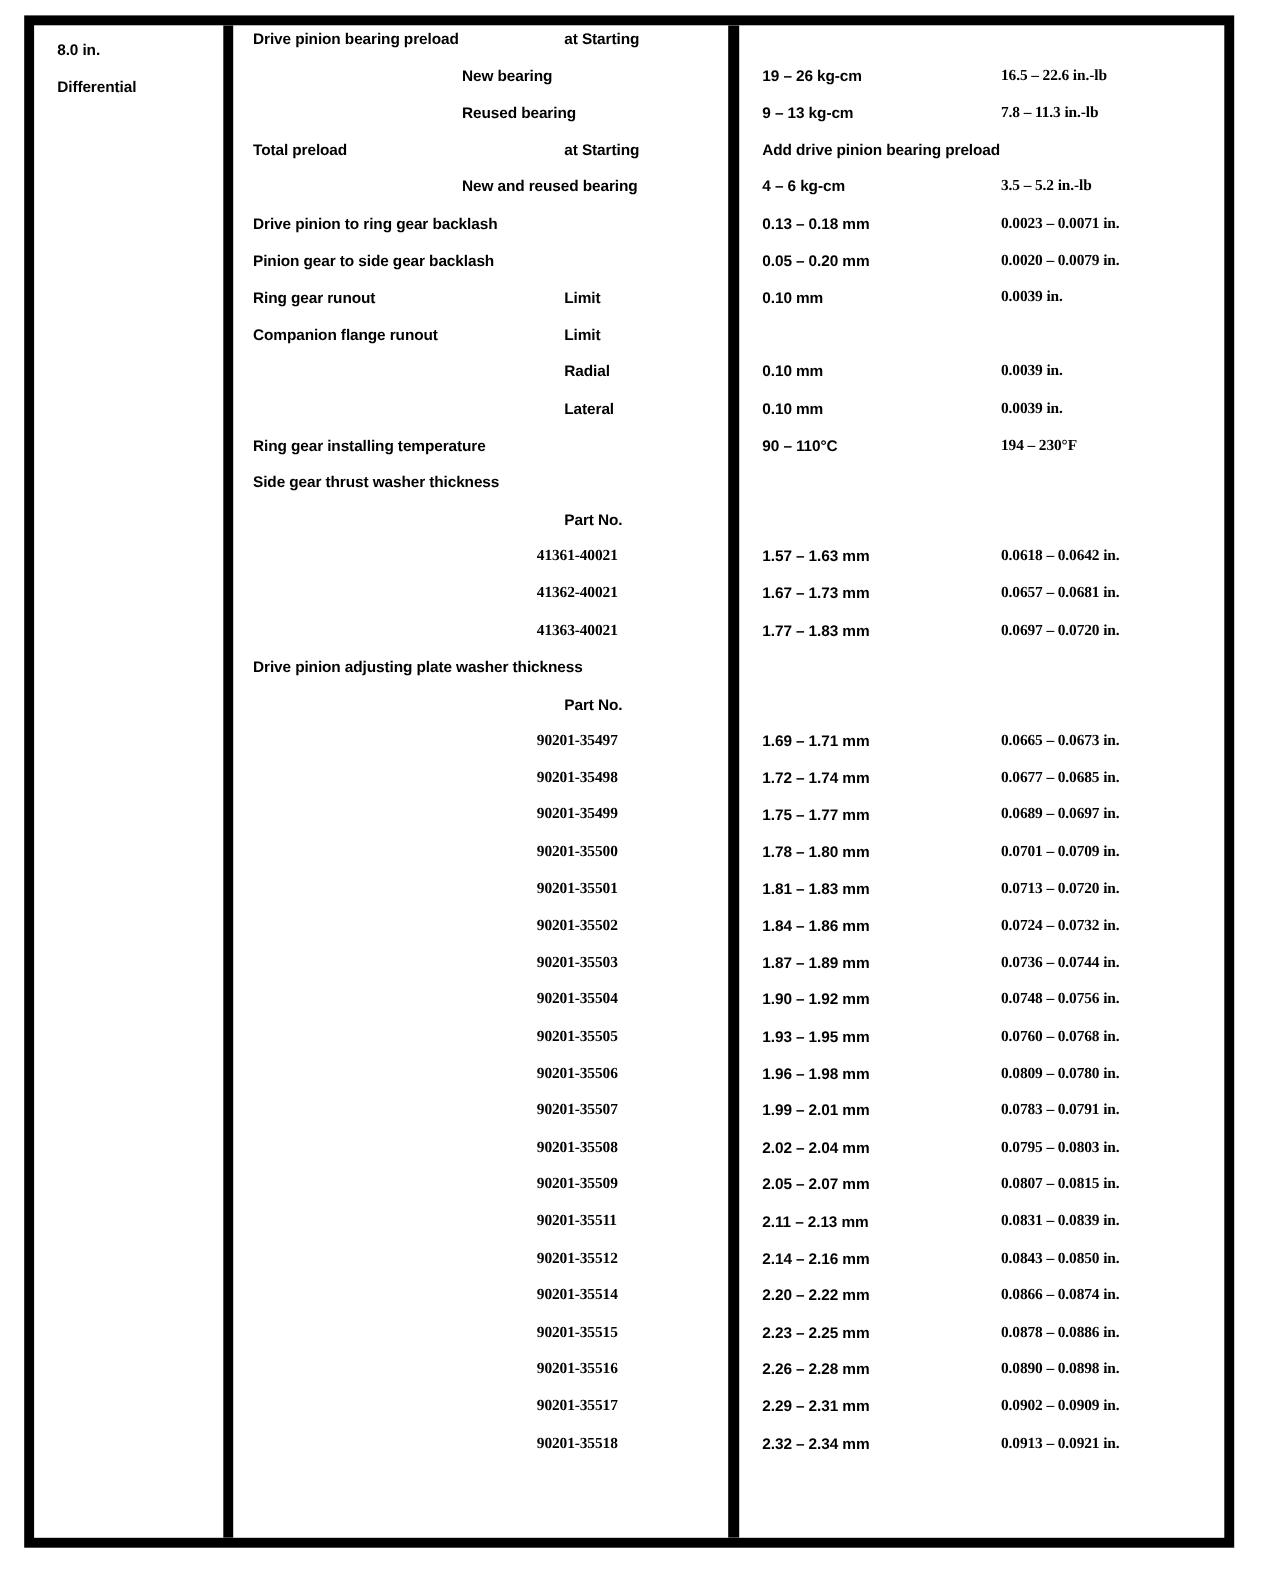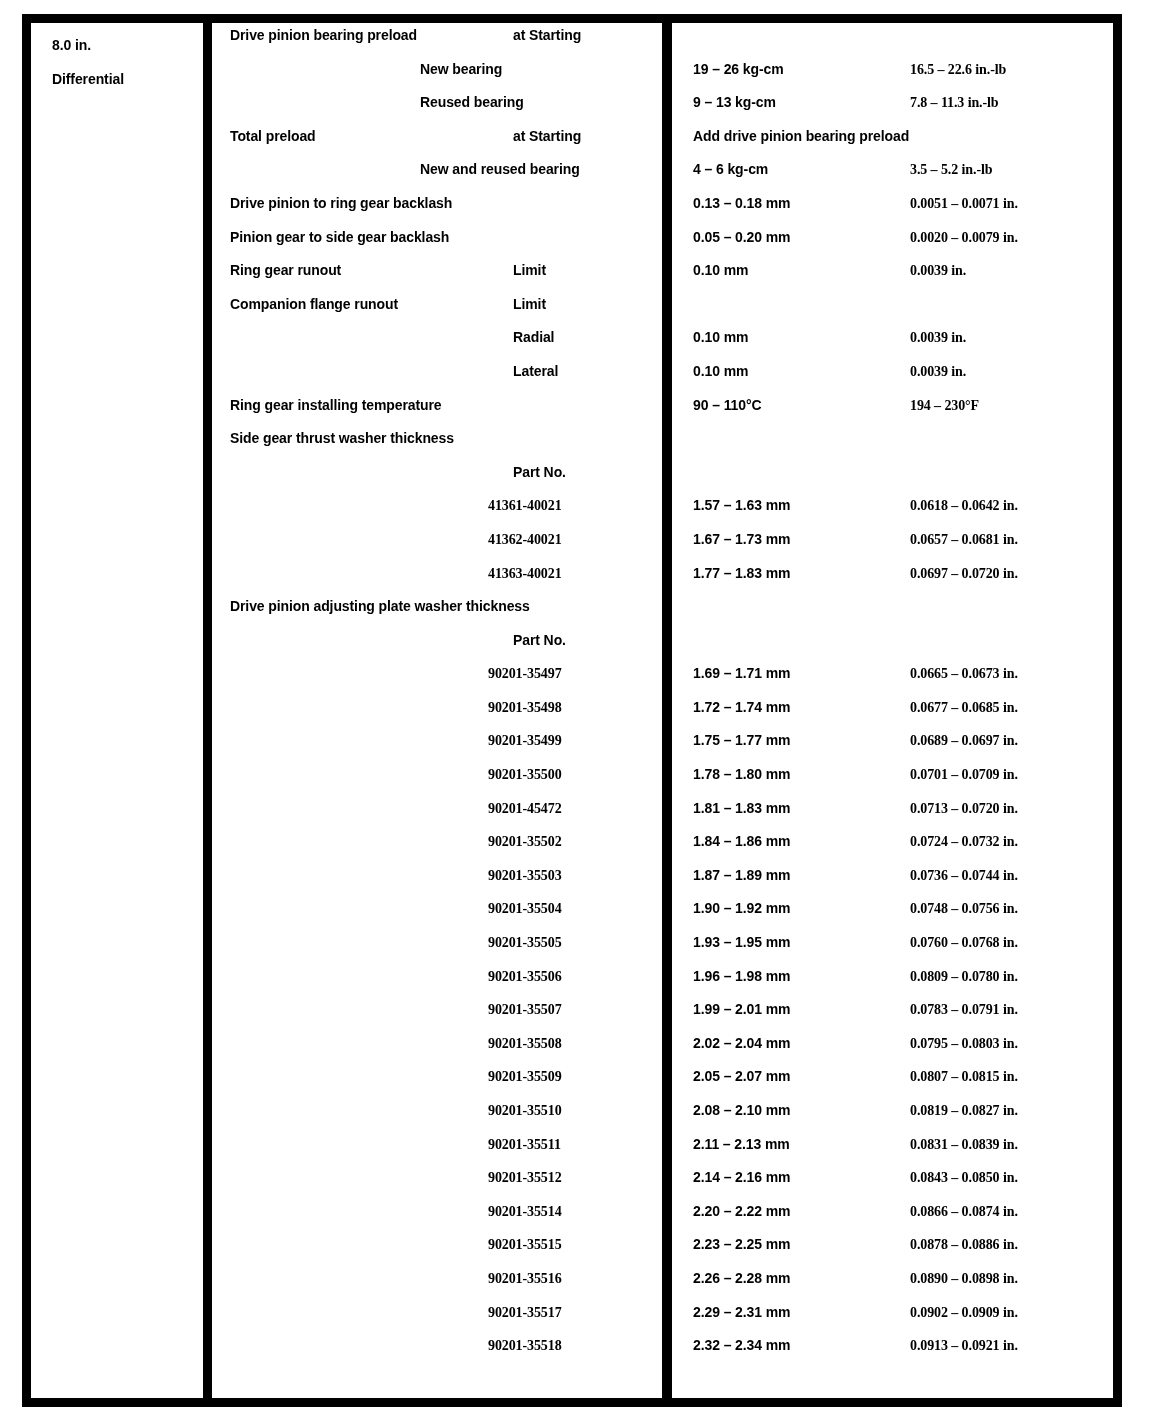--- a/index.html
+++ b/index.html
@@ -64,21 +64,21 @@
             <span class="cell m">Add drive pinion bearing preload</span>
           </div>
           <div class="row">
             <span class="cell b">New and reused bearing</span>
             <span class="cell m">4 – 6 kg-cm</span>
             <span class="cell e">3.5 – 5.2 in.-lb</span>
           </div>
           <div class="row">
             <span class="cell l">Drive pinion to ring gear backlash</span>
             <span class="cell m">0.13 – 0.18 mm</span>
-            <span class="cell e">0.0051 – 0.0071 in.</span>
+            <span class="cell e">0.0023 – 0.0071 in.</span>
           </div>
           <div class="row">
             <span class="cell l">Pinion gear to side gear backlash</span>
             <span class="cell m">0.05 – 0.20 mm</span>
             <span class="cell e">0.0020 – 0.0079 in.</span>
           </div>
           <div class="row">
             <span class="cell l">Ring gear runout</span>
             <span class="cell c">Limit</span>
             <span class="cell m">0.10 mm</span>
@@ -144,21 +144,21 @@
             <span class="cell p">90201-35499</span>
             <span class="cell m">1.75 – 1.77 mm</span>
             <span class="cell e">0.0689 – 0.0697 in.</span>
           </div>
           <div class="row">
             <span class="cell p">90201-35500</span>
             <span class="cell m">1.78 – 1.80 mm</span>
             <span class="cell e">0.0701 – 0.0709 in.</span>
           </div>
           <div class="row">
-            <span class="cell p">90201-45472</span>
+            <span class="cell p">90201-35501</span>
             <span class="cell m">1.81 – 1.83 mm</span>
             <span class="cell e">0.0713 – 0.0720 in.</span>
           </div>
           <div class="row">
             <span class="cell p">90201-35502</span>
             <span class="cell m">1.84 – 1.86 mm</span>
             <span class="cell e">0.0724 – 0.0732 in.</span>
           </div>
           <div class="row">
             <span class="cell p">90201-35503</span>
@@ -187,25 +187,20 @@
           </div>
           <div class="row">
             <span class="cell p">90201-35508</span>
             <span class="cell m">2.02 – 2.04 mm</span>
             <span class="cell e">0.0795 – 0.0803 in.</span>
           </div>
           <div class="row">
             <span class="cell p">90201-35509</span>
             <span class="cell m">2.05 – 2.07 mm</span>
             <span class="cell e">0.0807 – 0.0815 in.</span>
-          </div>
-          <div class="row">
-            <span class="cell p">90201-35510</span>
-            <span class="cell m">2.08 – 2.10 mm</span>
-            <span class="cell e">0.0819 – 0.0827 in.</span>
           </div>
           <div class="row">
             <span class="cell p">90201-35511</span>
             <span class="cell m">2.11 – 2.13 mm</span>
             <span class="cell e">0.0831 – 0.0839 in.</span>
           </div>
           <div class="row">
             <span class="cell p">90201-35512</span>
             <span class="cell m">2.14 – 2.16 mm</span>
             <span class="cell e">0.0843 – 0.0850 in.</span>

